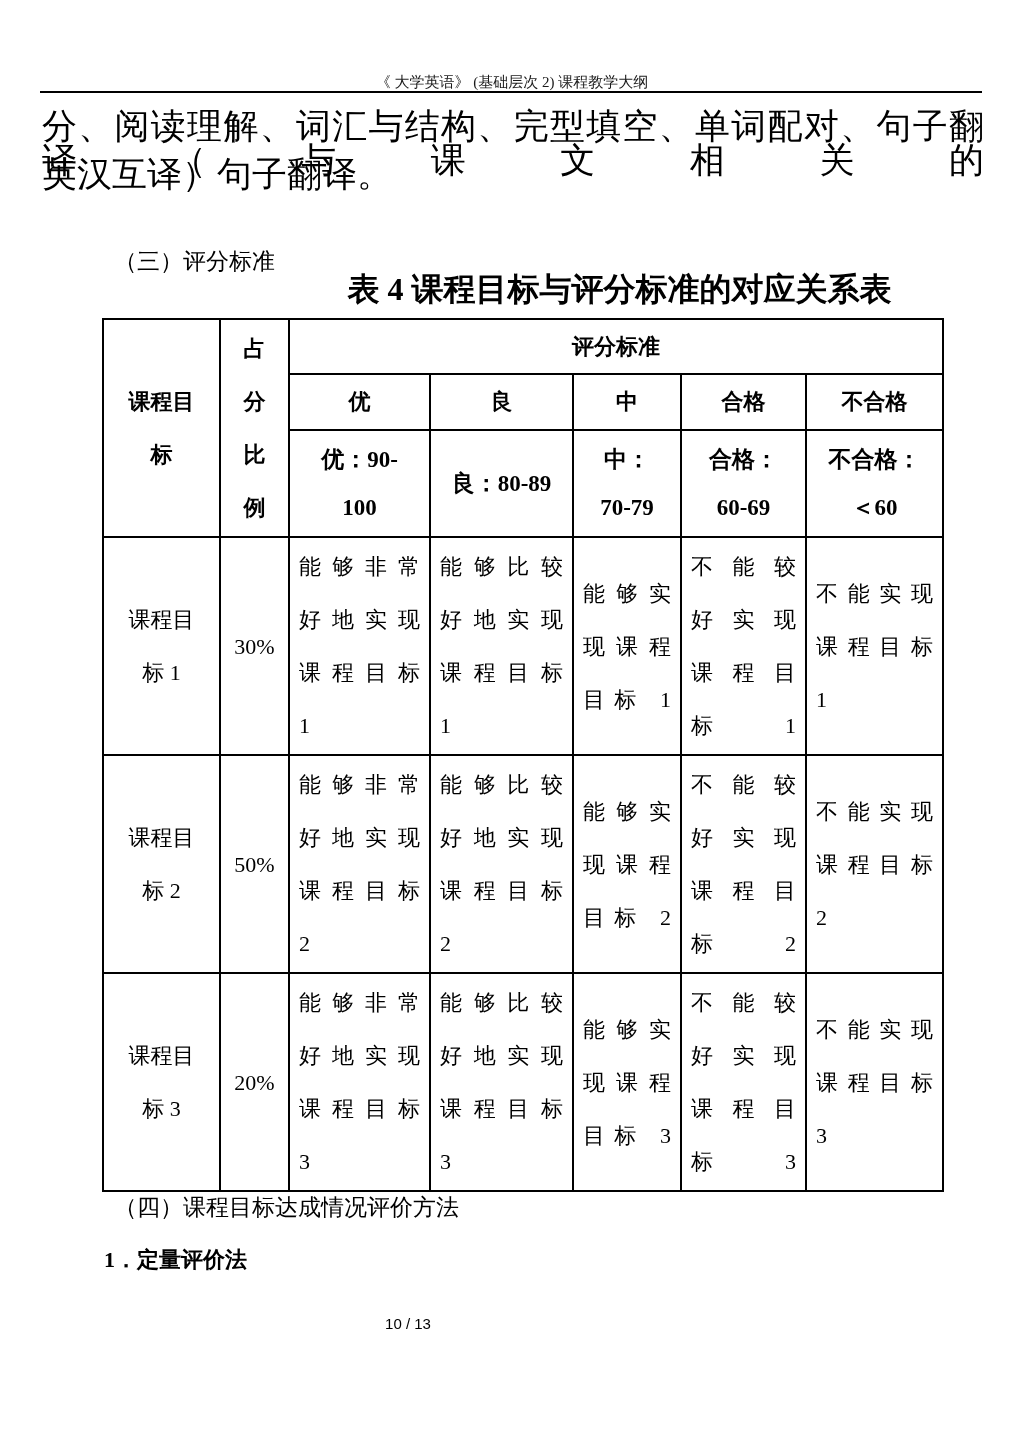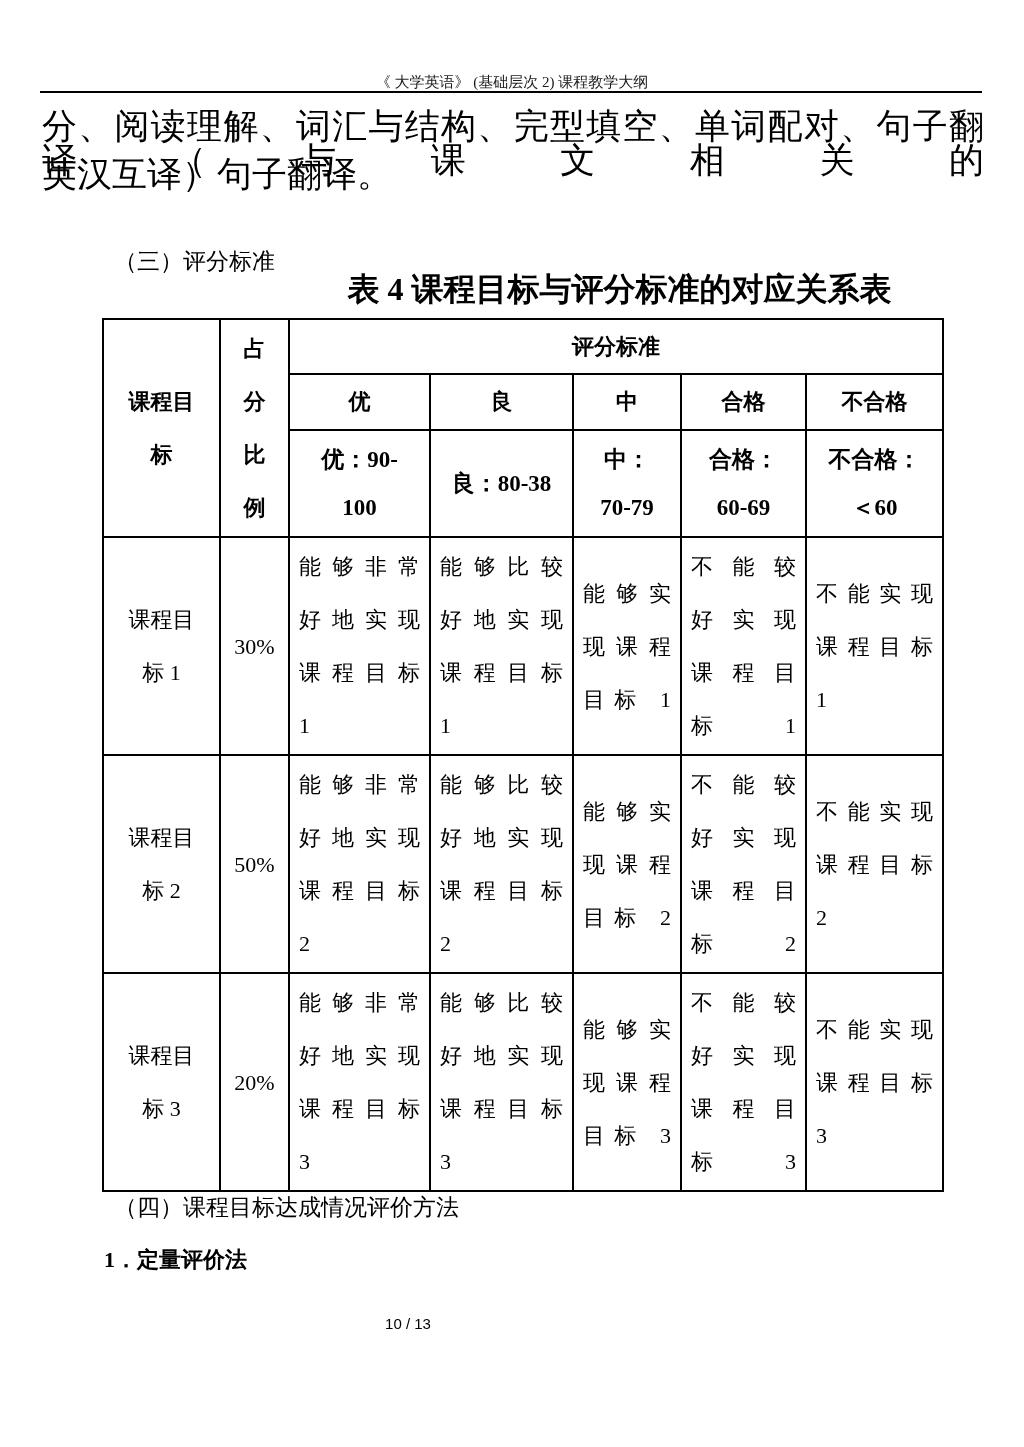--- a/index.html
+++ b/index.html
@@ -101,21 +101,21 @@
     <tr class="r-grades">
       <th class="ctr">优</th>
       <th class="ctr">良</th>
       <th class="ctr">中</th>
       <th class="ctr">合格</th>
       <th class="ctr">不合格</th>
     </tr>
     <tr class="r-ranges">
       <th class="pre ctr">优：90-
 100</th>
-      <th class="pre ctr">良：80-38</th>
+      <th class="pre ctr">良：80-89</th>
       <th class="pre ctr">中：
 70-79</th>
       <th class="pre ctr">合格：
 60-69</th>
       <th class="pre ctr">不合格：
 ＜60</th>
     </tr>
 
     <tr class="r-data">
       <td class="pre ctr">课程目

